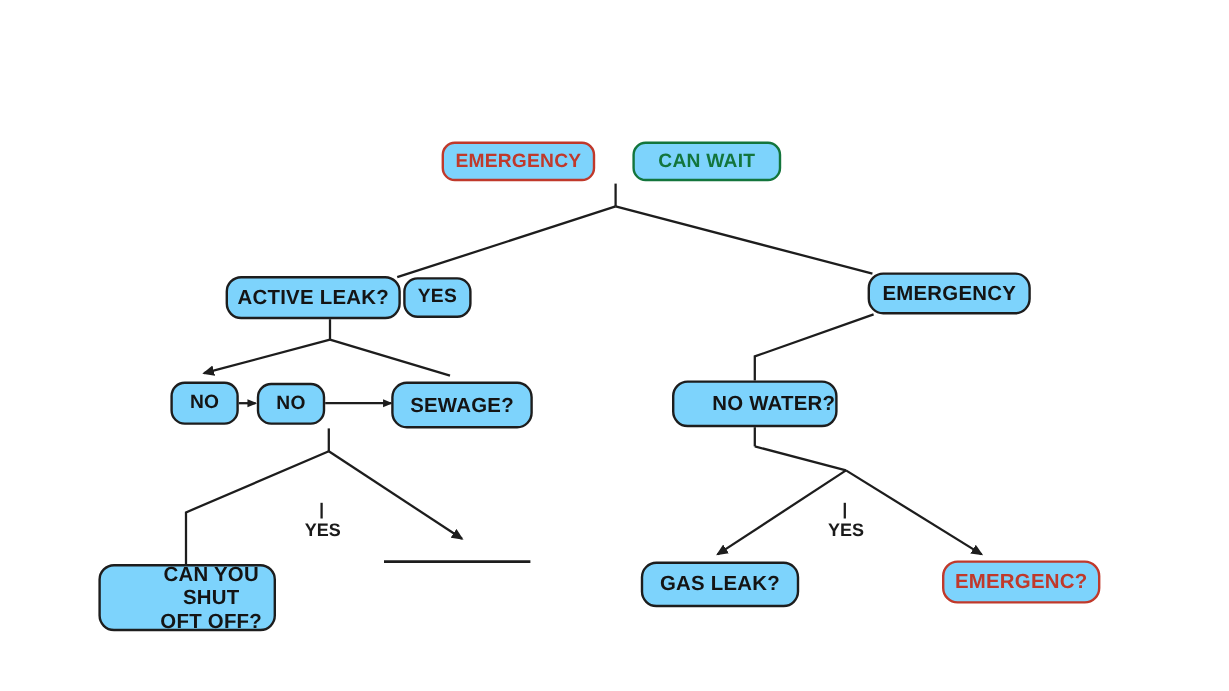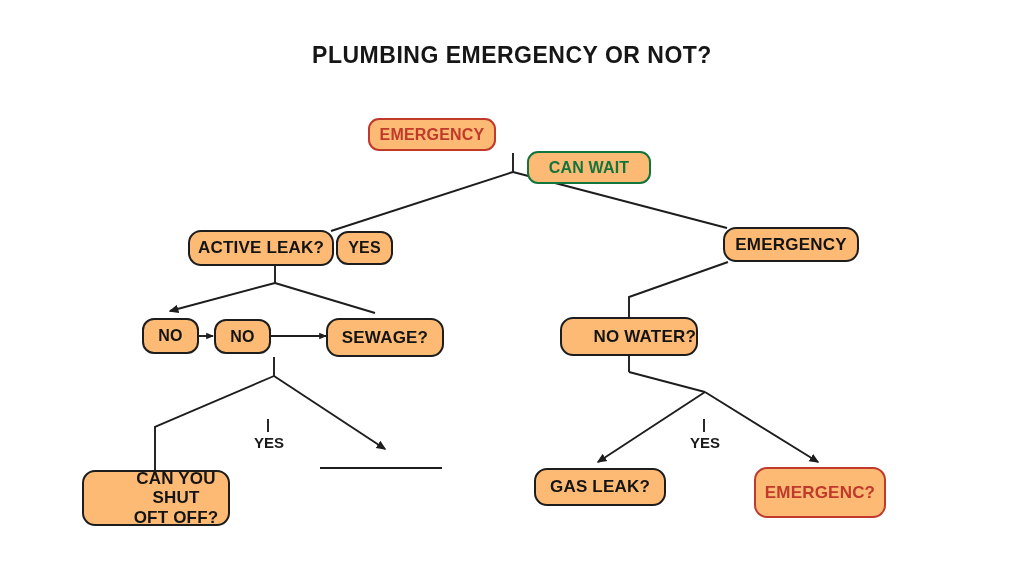--- a/index.html
+++ b/index.html
@@ -36,21 +36,21 @@
     color: #161616;
     white-space: nowrap;
   }
   .node {
     position: absolute;
     box-sizing: border-box;
     display: flex;
     align-items: center;
     justify-content: center;
     text-align: center;
-    background: #fdba74;
+    background: #7dd3fc;
     border: 2px solid #1d1d1d;
     border-radius: 13px;
     color: #141414;
     font-family: "Liberation Sans", sans-serif;
     font-weight: bold;
     font-size: 17px;
     letter-spacing: 0.2px;
     line-height: 1.12;
     white-space: pre-line;
     z-index: 3;
@@ -60,21 +60,20 @@
     border-radius: 11px;
     border-width: 2px;
   }
   .node.red {
     border-color: #c0392b;
     color: #c0392b;
   }
   .node.green {
     border-color: #13753c;
     color: #13753c;
-    margin-top: 33px;
   }
   .node.small {
     font-size: 16px;
     border-radius: 12px;
   }
   .edge-label {
     position: absolute;
     font-family: "Liberation Sans", sans-serif;
     font-weight: bold;
     font-size: 15px;
@@ -83,21 +82,20 @@
     padding: 0 3px;
     white-space: nowrap;
     z-index: 2;
   }
 </style>
 </head>
 <body>
 
 <div id="canvas">
 
-  <div class="title">PLUMBING EMERGENCY OR NOT?</div>
 
   <svg id="edges" viewBox="0 0 1024 576" width="1024" height="576">
     <defs>
       <marker id="arrow" viewBox="0 0 10 10" refX="8.5" refY="5" markerWidth="5.2" markerHeight="5.2" orient="auto-start-reverse">
         <path d="M 0 0.6 L 10 5 L 0 9.4 z" fill="#1d1d1d"></path>
       </marker>
       <marker id="arrowsm" viewBox="0 0 10 10" refX="8.5" refY="5" markerWidth="4.2" markerHeight="4.2" orient="auto-start-reverse">
         <path d="M 0 0.8 L 10 5 L 0 9.2 z" fill="#1d1d1d"></path>
       </marker>
     </defs>
@@ -164,21 +162,21 @@
     <span>NO WATER?</span>
   </div>
 
   <div class="node" style="left:82px; top:470px; width:148px; height:56px;padding-left:40px;">
     <span>CAN YOU SHUT
 OFT OFF?</span>
   </div>
   <div class="node" style="left:534px; top:468px; width:132px; height:38px;">
     <span>GAS LEAK?</span>
   </div>
-  <div class="node red" style="left:754px; top:467px; width:132px; height:51px;">
+  <div class="node red" style="left:785px; top:467px; width:132px; height:36px;">
     <span>EMERGENC?</span>
   </div>
 
   <div class="edge-label" style="left:251px; top:434px;">
     <span>YES</span>
   </div>
   <div class="edge-label" style="left:687px; top:434px;">
     <span>YES</span>
   </div>
 

